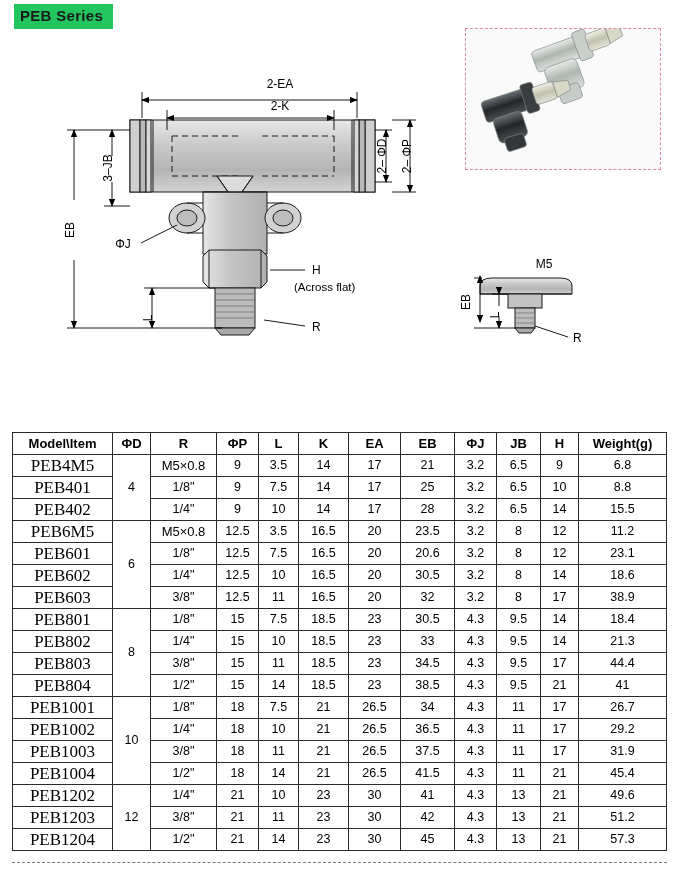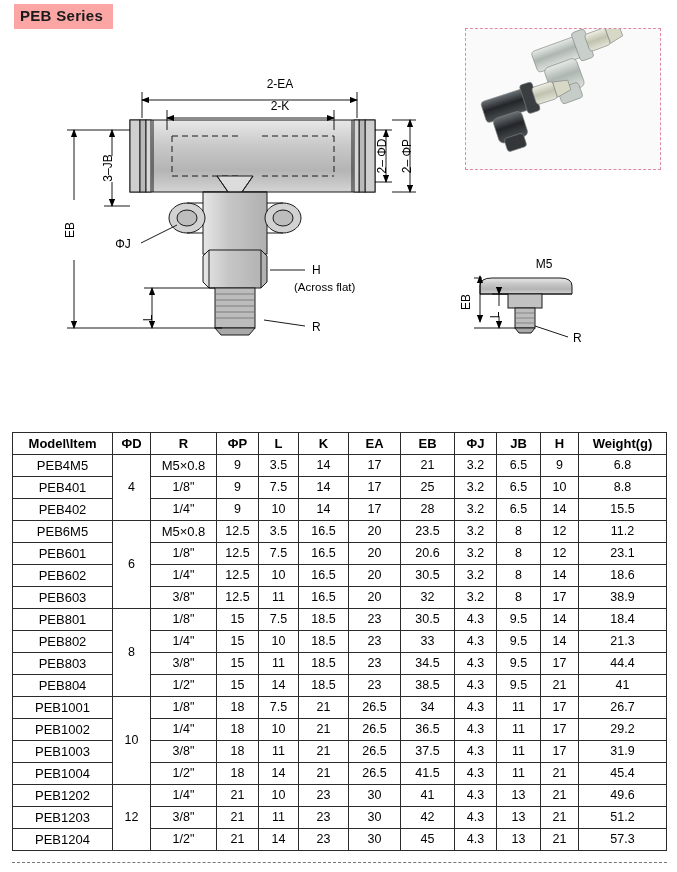--- a/index.html
+++ b/index.html
@@ -12,21 +12,21 @@
   }
   #page {
     position: relative;
     width: 677px; height: 872px;
     overflow: hidden;
   }
   
   .title-bar {
     position: absolute;
     left: 14px; top: 4px;
-    background: #fca5a5;
+    background: #22c55e;
     padding: 3px 10px 4px 6px;
   }
   .title-bar span {
     font-size: 15px;
     font-weight: bold;
     letter-spacing: 0.3px;
     color: #1a1a1a;
   }
   
   .drawing {
@@ -63,21 +63,22 @@
     padding: 1px 2px;
     height: 21px;
     line-height: 19px;
     white-space: nowrap;
   }
   table.spec thead th {
     font-weight: bold;
     font-size: 13px;
   }
   table.spec td.model {
-    font-size: 13px;
+    font-size: 17px;
+    font-family: Liberation Serif, serif;
   }
   table.spec td.small { font-size: 13px; }
   .thick-top td, .thick-top th { border-top: 2px solid #000; }
   .dashed-bottom {
     position: absolute;
     left: 12px; top: 862px;
     width: 655px;
     border-top: 1px dashed #777;
   }
 </style>

